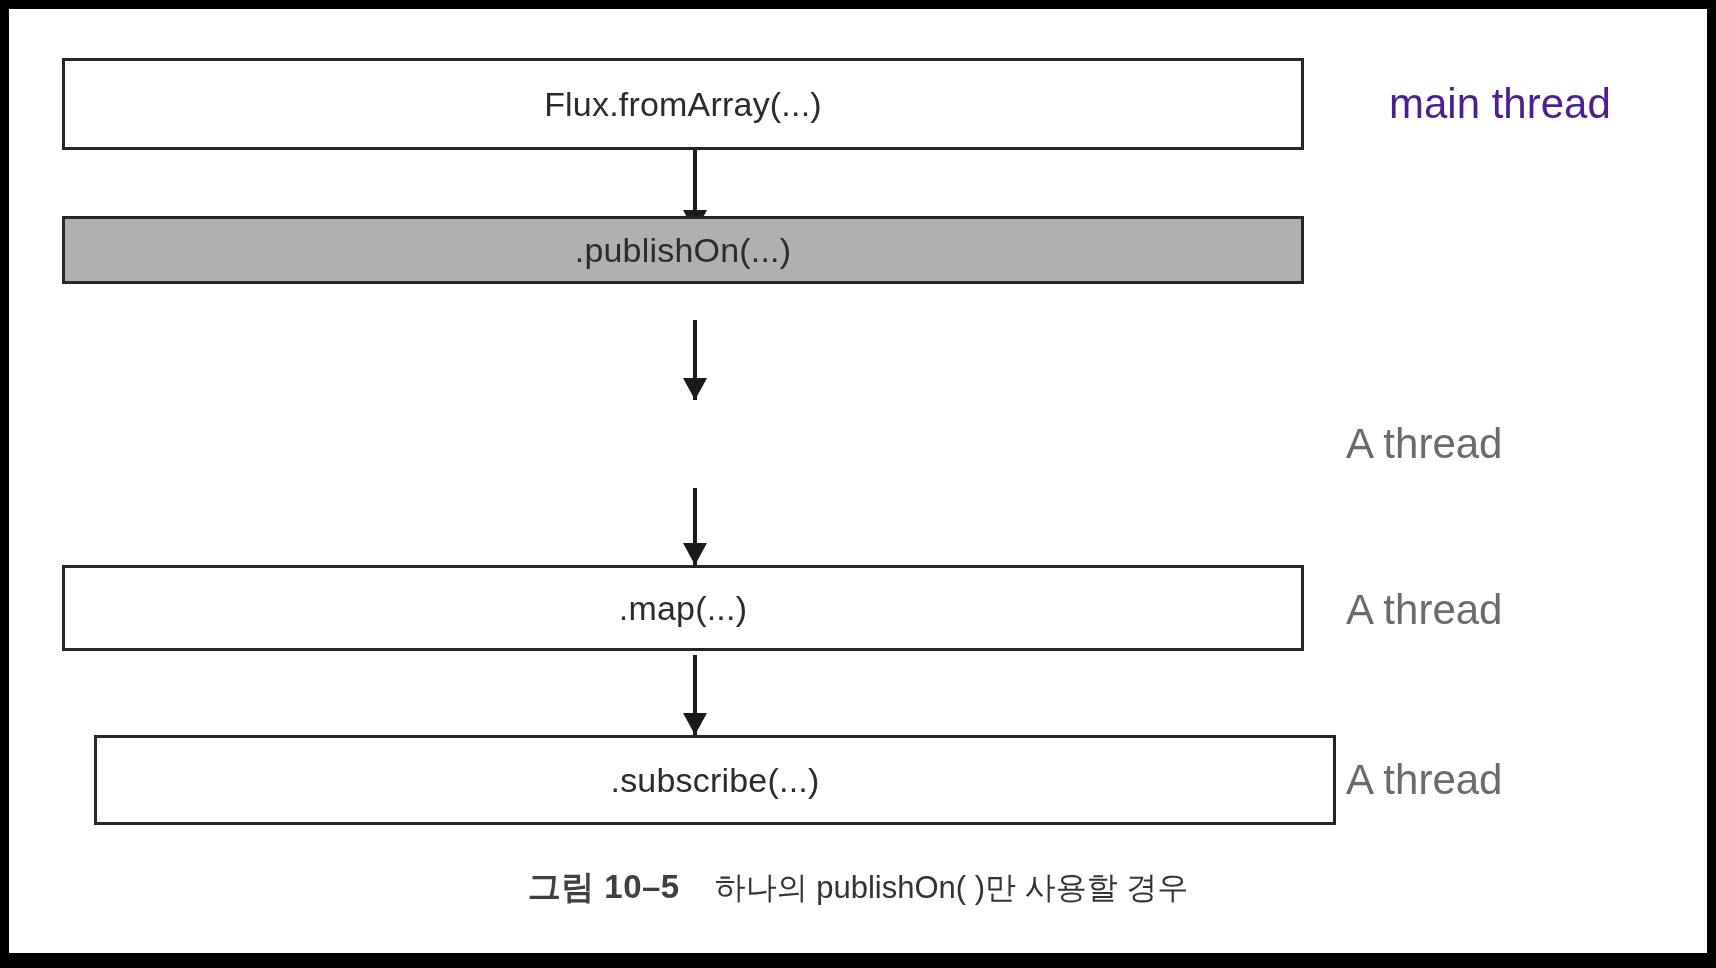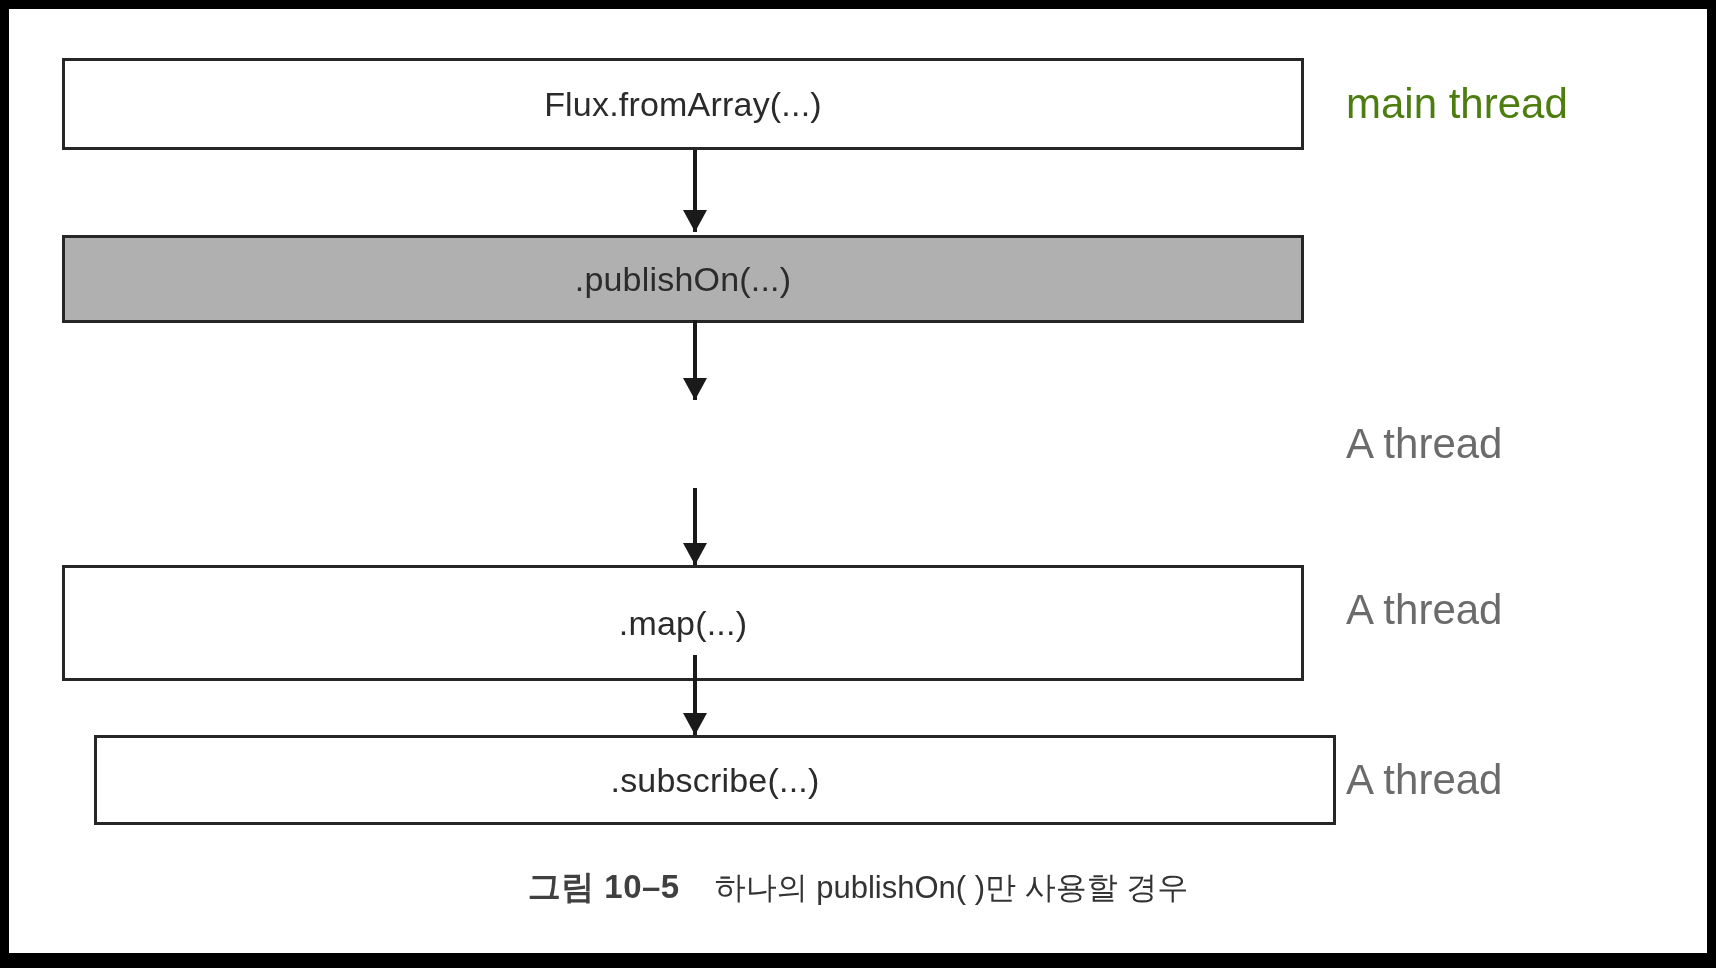--- a/index.html
+++ b/index.html
@@ -56,23 +56,23 @@
   }
   .flow-box-label {
     font-size: 34px;
     color: #2b2b2b;
     letter-spacing: 0.2px;
     white-space: nowrap;
     line-height: 1;
   }
 
   .box-1 { top: 49px;  height: 92px; }
-  .box-2 { top: 226px; height: 88px; }
+  .box-2 { top: 207px; height: 68px; }
   .box-3 { top: 391px; height: 88px; }
-  .box-4 { top: 556px; height: 116px; align-items: center; }
+  .box-4 { top: 556px; height: 86px; align-items: center; }
   .box-5 { top: 726px; height: 90px; margin-left: 32px; }
 
   
   .connector {
     position: absolute;
     left: 674px;
     width: 24px;
   }
   .connector-line {
     position: absolute;
@@ -99,21 +99,22 @@
 
   
   .thread-label {
     position: absolute;
     left: 1337px;
     white-space: nowrap;
     line-height: 1;
   }
   .thread-label.main-thread {
     font-size: 42px;
-    color: #4d7c0f;
+    color: #4c1d95;
+    margin-left: 43px;
   }
   .thread-label.a-thread {
     font-size: 42px;
     color: #6b6b6b;
   }
   .tl-1 { top: 74px; }
   .tl-3 { top: 414px; }
   .tl-4 { top: 580px; }
   .tl-5 { top: 750px; }
 

